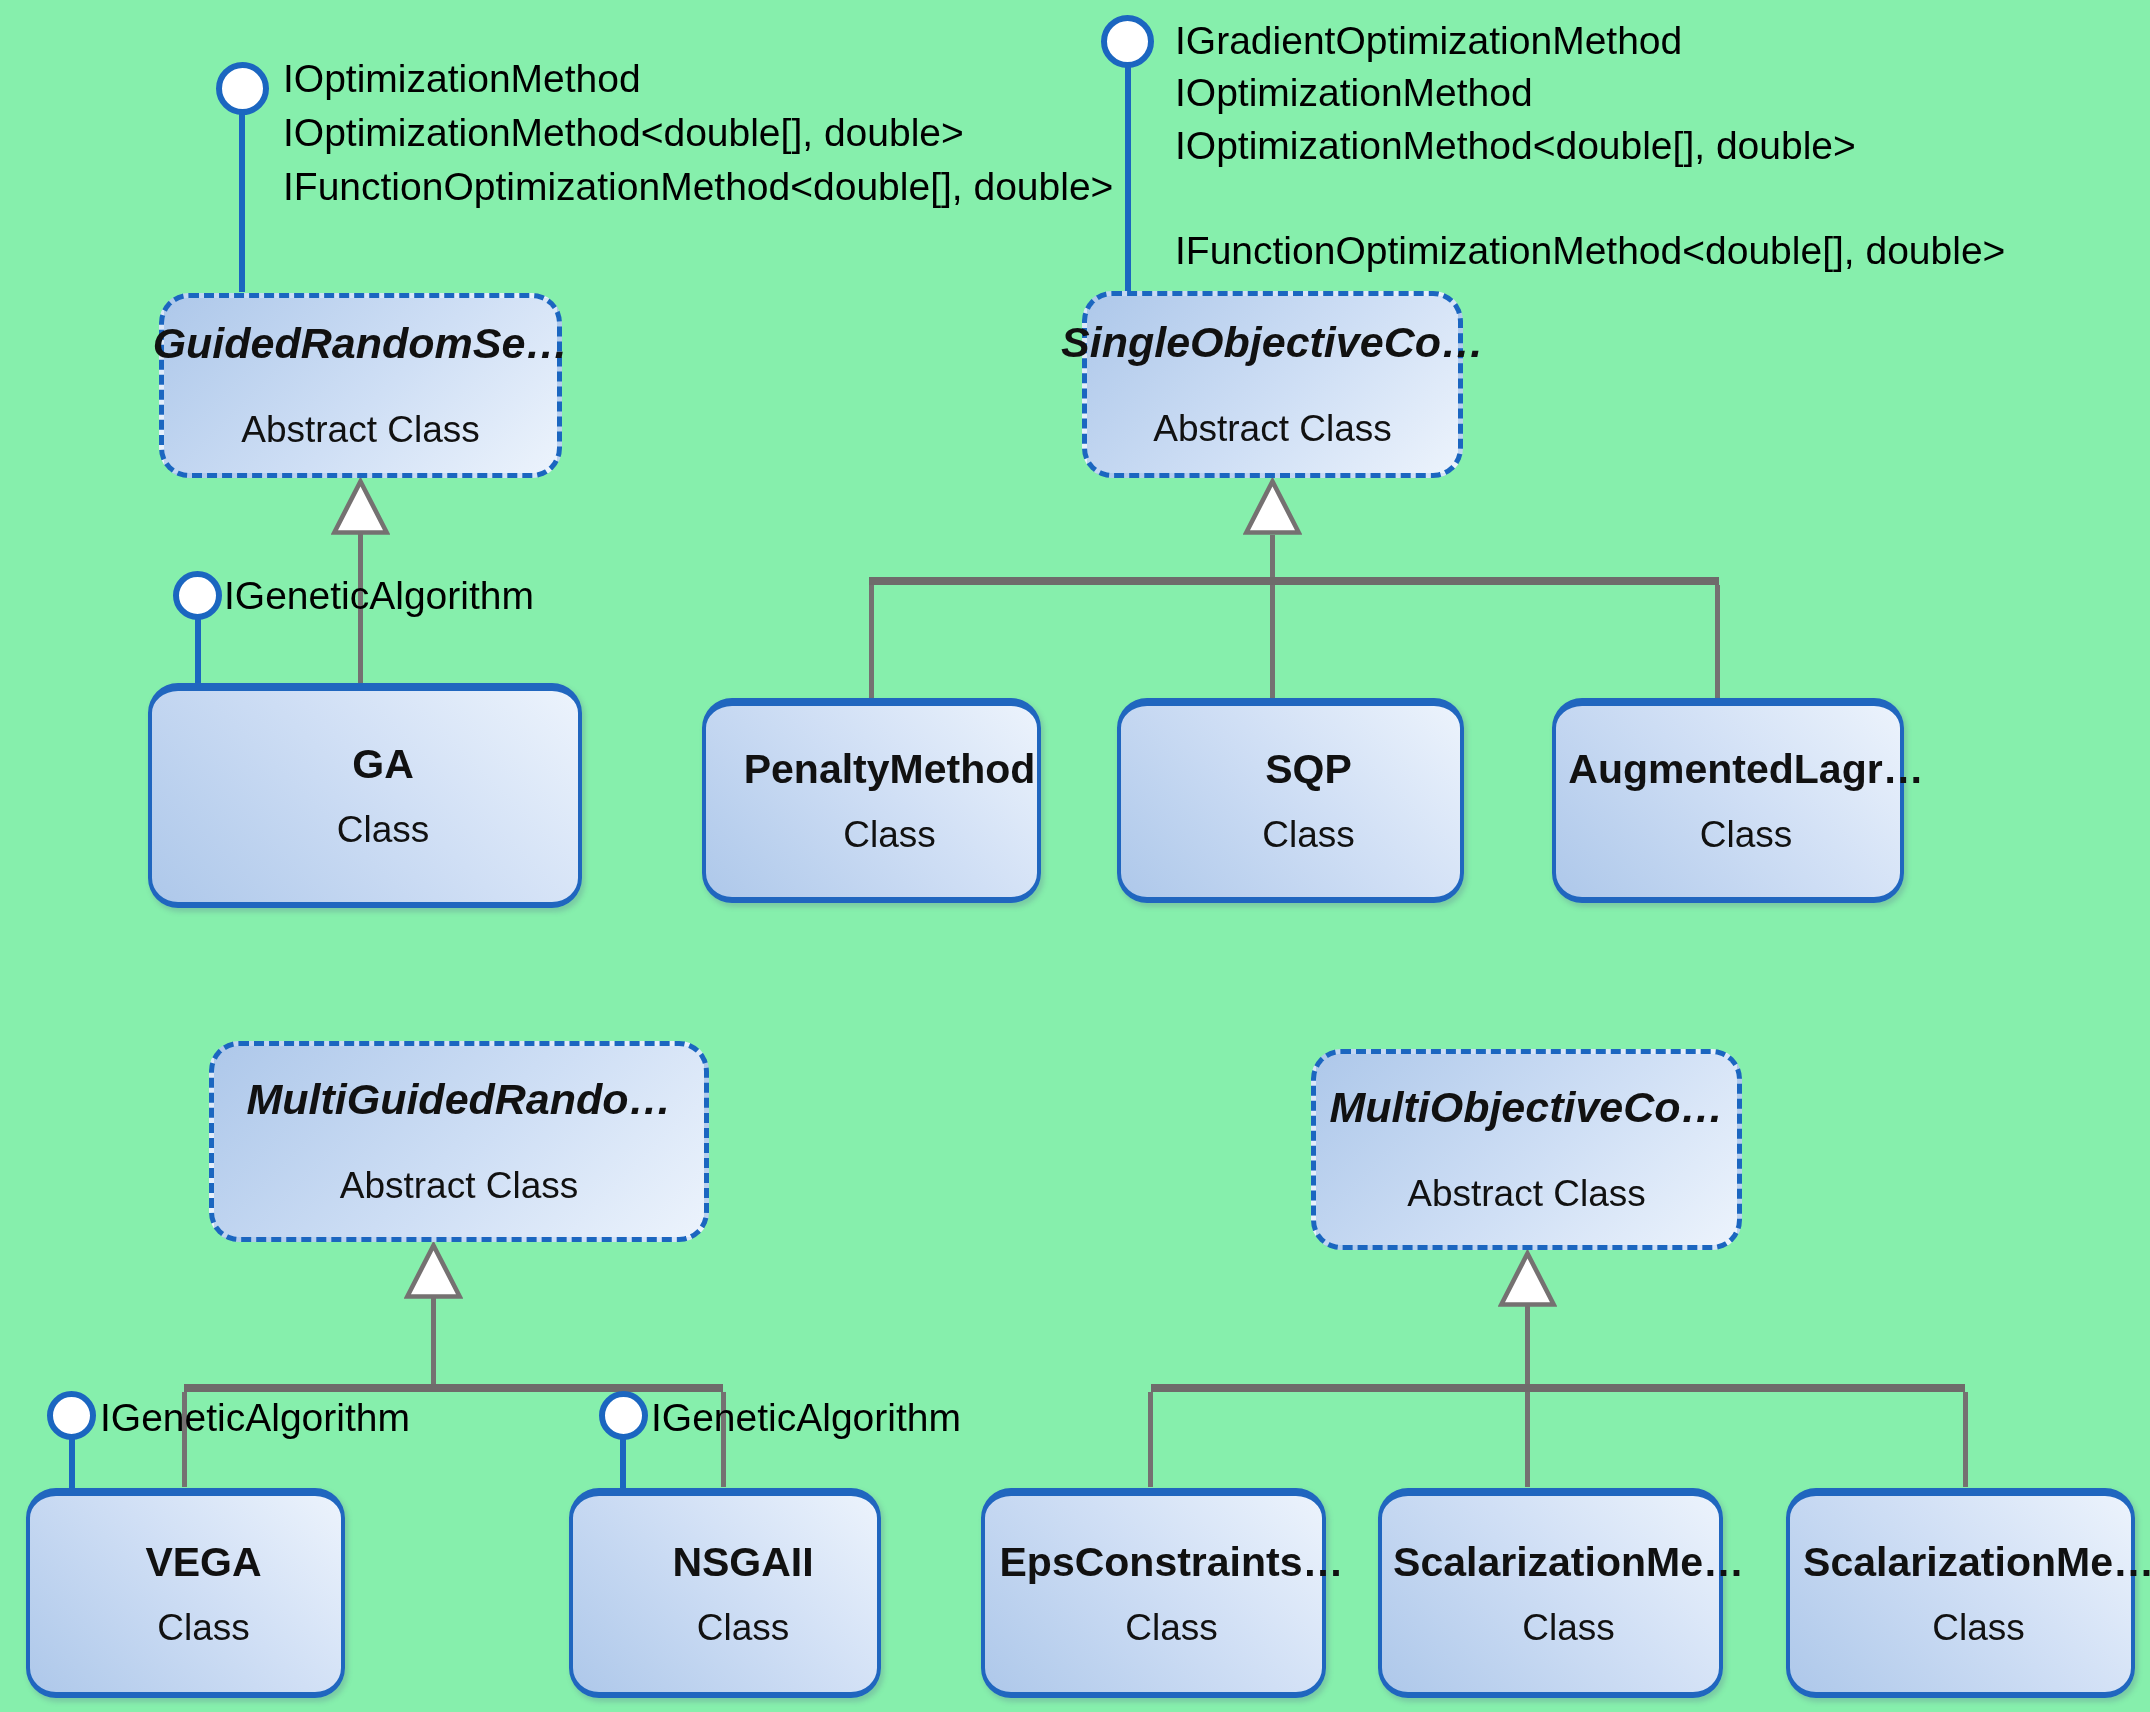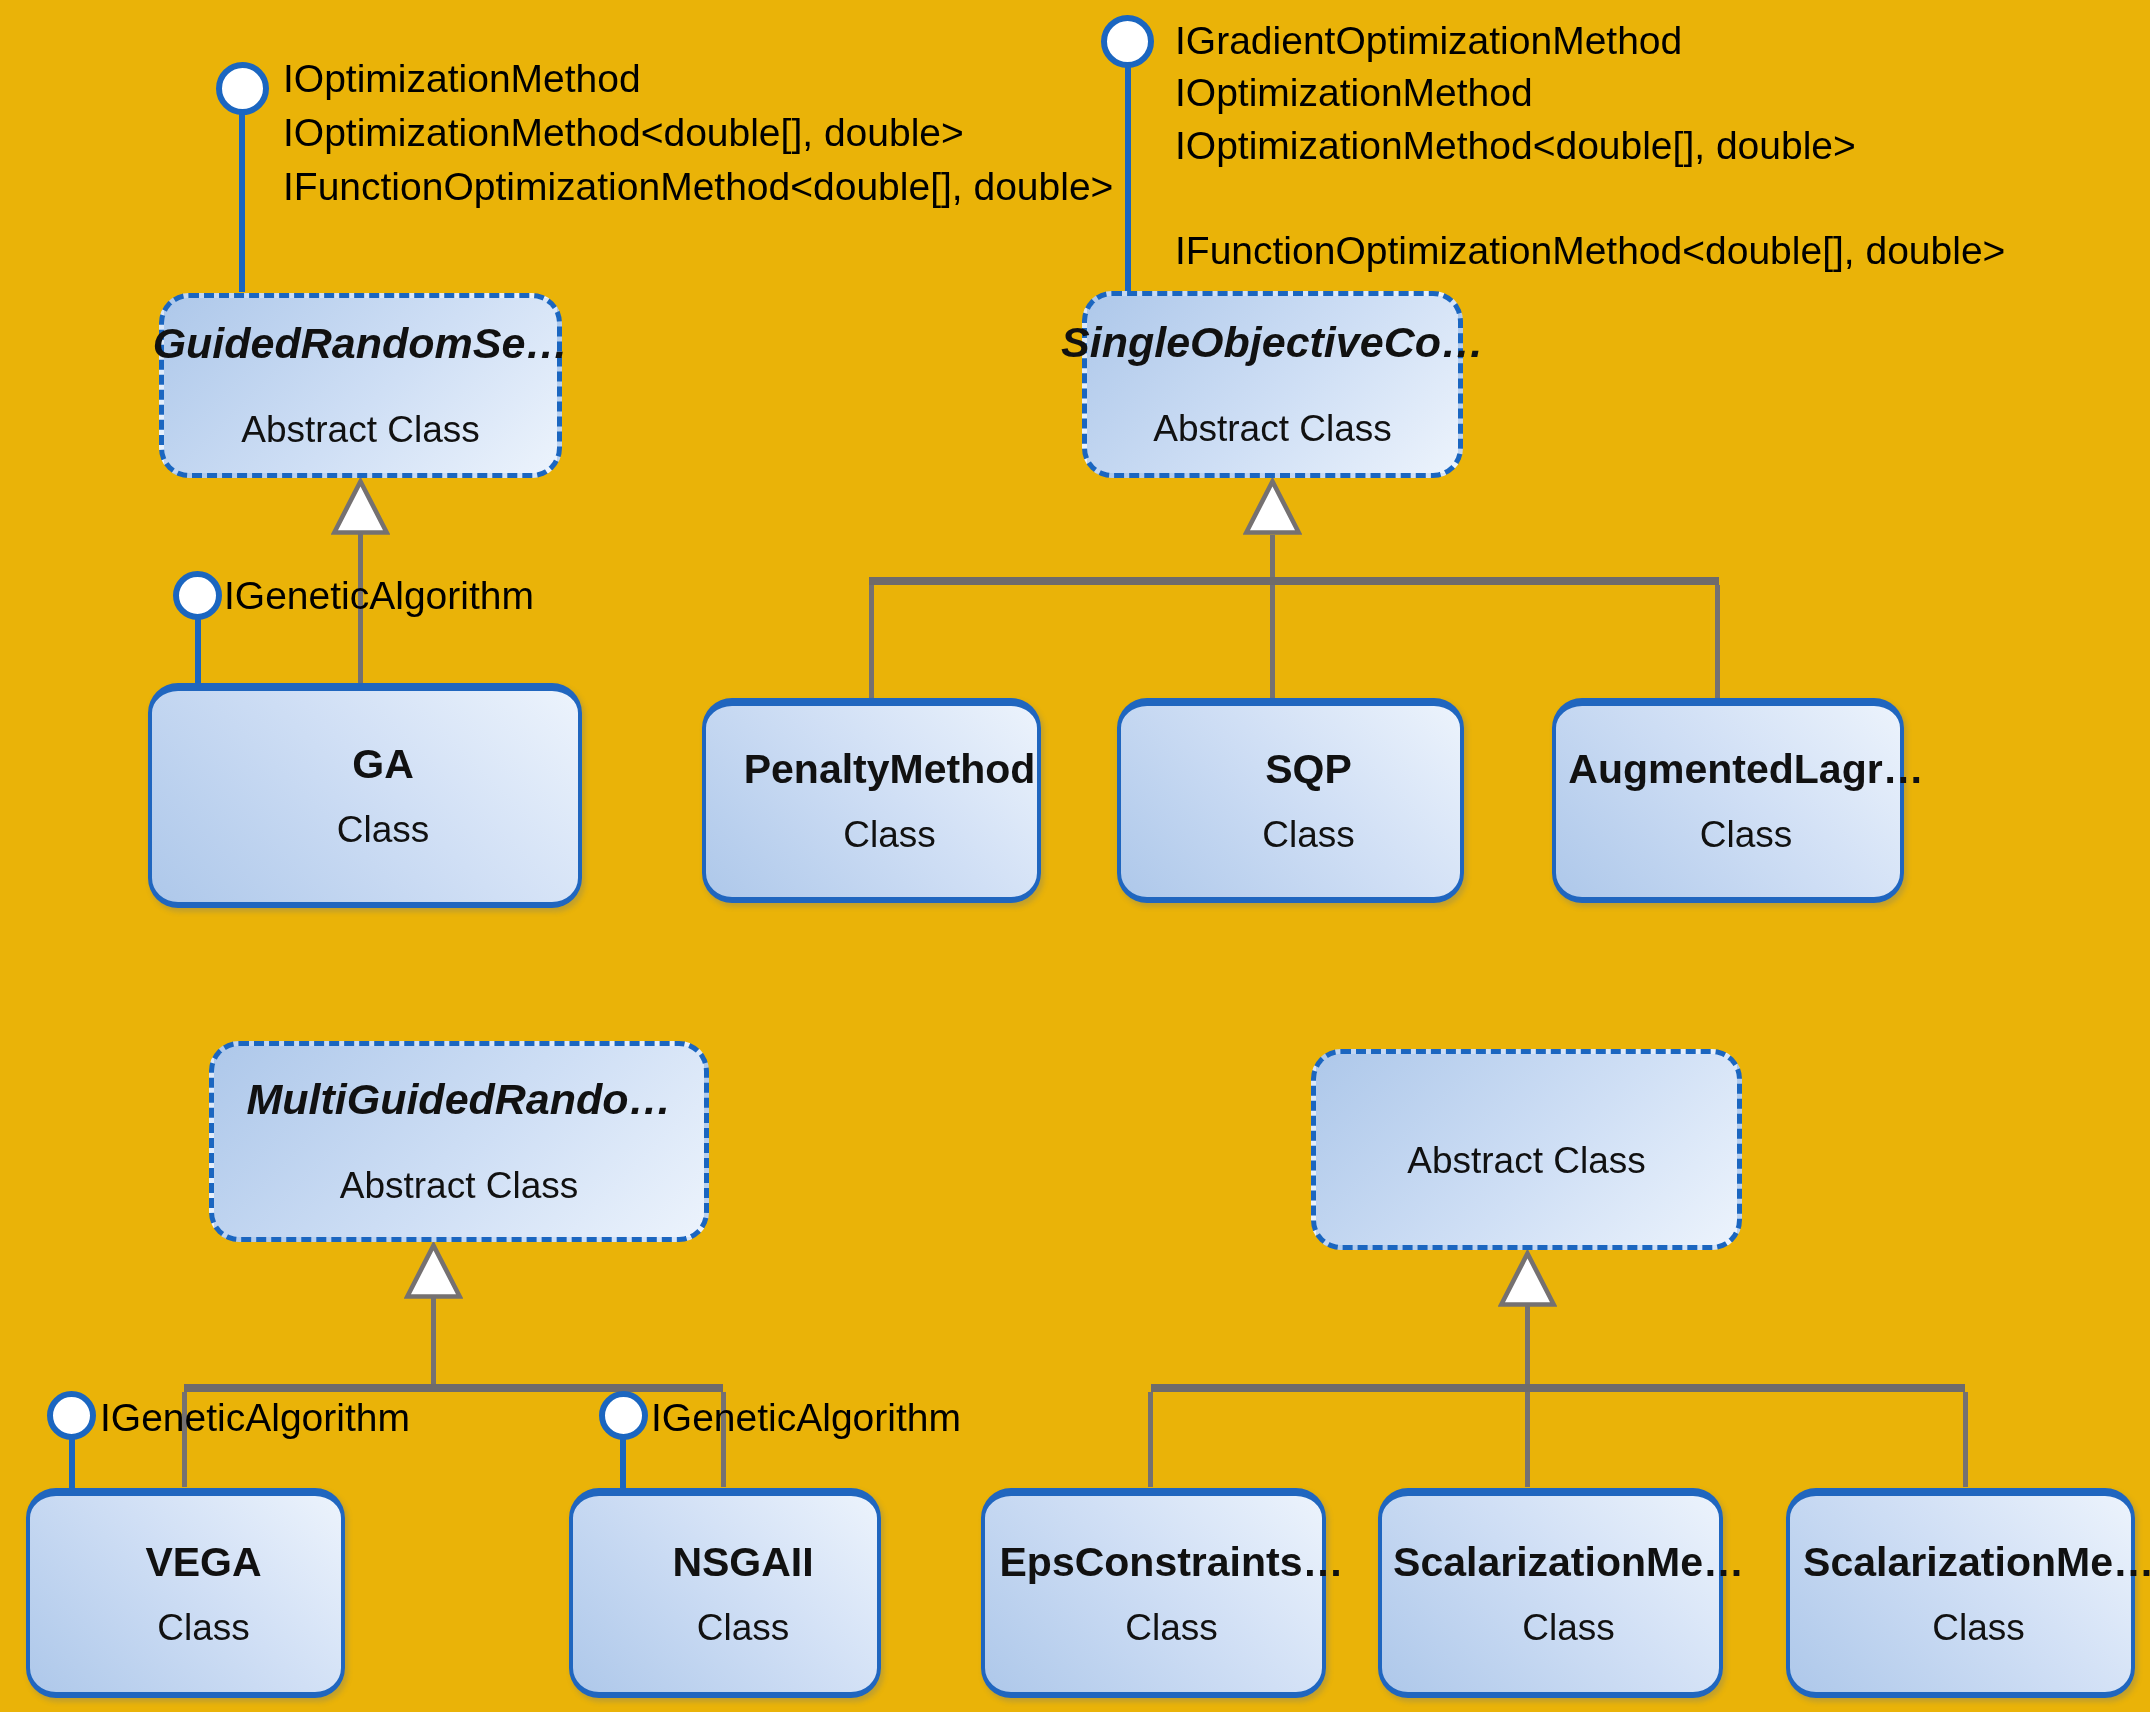--- a/index.html
+++ b/index.html
@@ -3,21 +3,21 @@
 <meta charset="utf-8">
 <style>
   :root{
     --blue:#1b66c0;
     --gray:#757171;
     --bar:#6f6b6b;
     --ink:#111111;
   }
   html,body{margin:0;padding:0;background:#ffffff;}
   body{font-family:"Liberation Sans", sans-serif;}
-  #canvas{position:relative;width:2151px;height:1713px;background:#eab308;overflow:hidden;}
+  #canvas{position:relative;width:2151px;height:1713px;background:#86efac;overflow:hidden;}
 
   .node{
     position:absolute;box-sizing:border-box;
     display:flex;flex-direction:column;align-items:center;justify-content:center;
     text-align:center;border-radius:30px;
   }
   .abstract-node{
     border:5.3px dashed var(--blue);
     background:linear-gradient(135deg,#aec8ea 0%,#cfdff5 55%,#ecf3fc 100%);
     gap:20px;
@@ -115,20 +115,21 @@
     <div class="title">SingleObjectiveCo…</div>
     <div class="subtitle">Abstract Class</div>
   </div>
 
   <div class="node abstract-node" style="left:209px;top:1041px;width:500px;height:201px">
     <div class="title">MultiGuidedRando…</div>
     <div class="subtitle">Abstract Class</div>
   </div>
 
   <div class="node abstract-node" style="left:1311px;top:1049px;width:431px;height:201px">
+    <div class="title">MultiObjectiveCo…</div>
     <div class="subtitle">Abstract Class</div>
   </div>
 
   <div class="node class-node" style="left:148px;top:683px;width:434px;height:225px">
     <div class="title">GA</div>
     <div class="subtitle">Class</div>
   </div>
 
   <div class="node class-node" style="left:702px;top:698px;width:339px;height:205px">
     <div class="title">PenaltyMethod</div>

